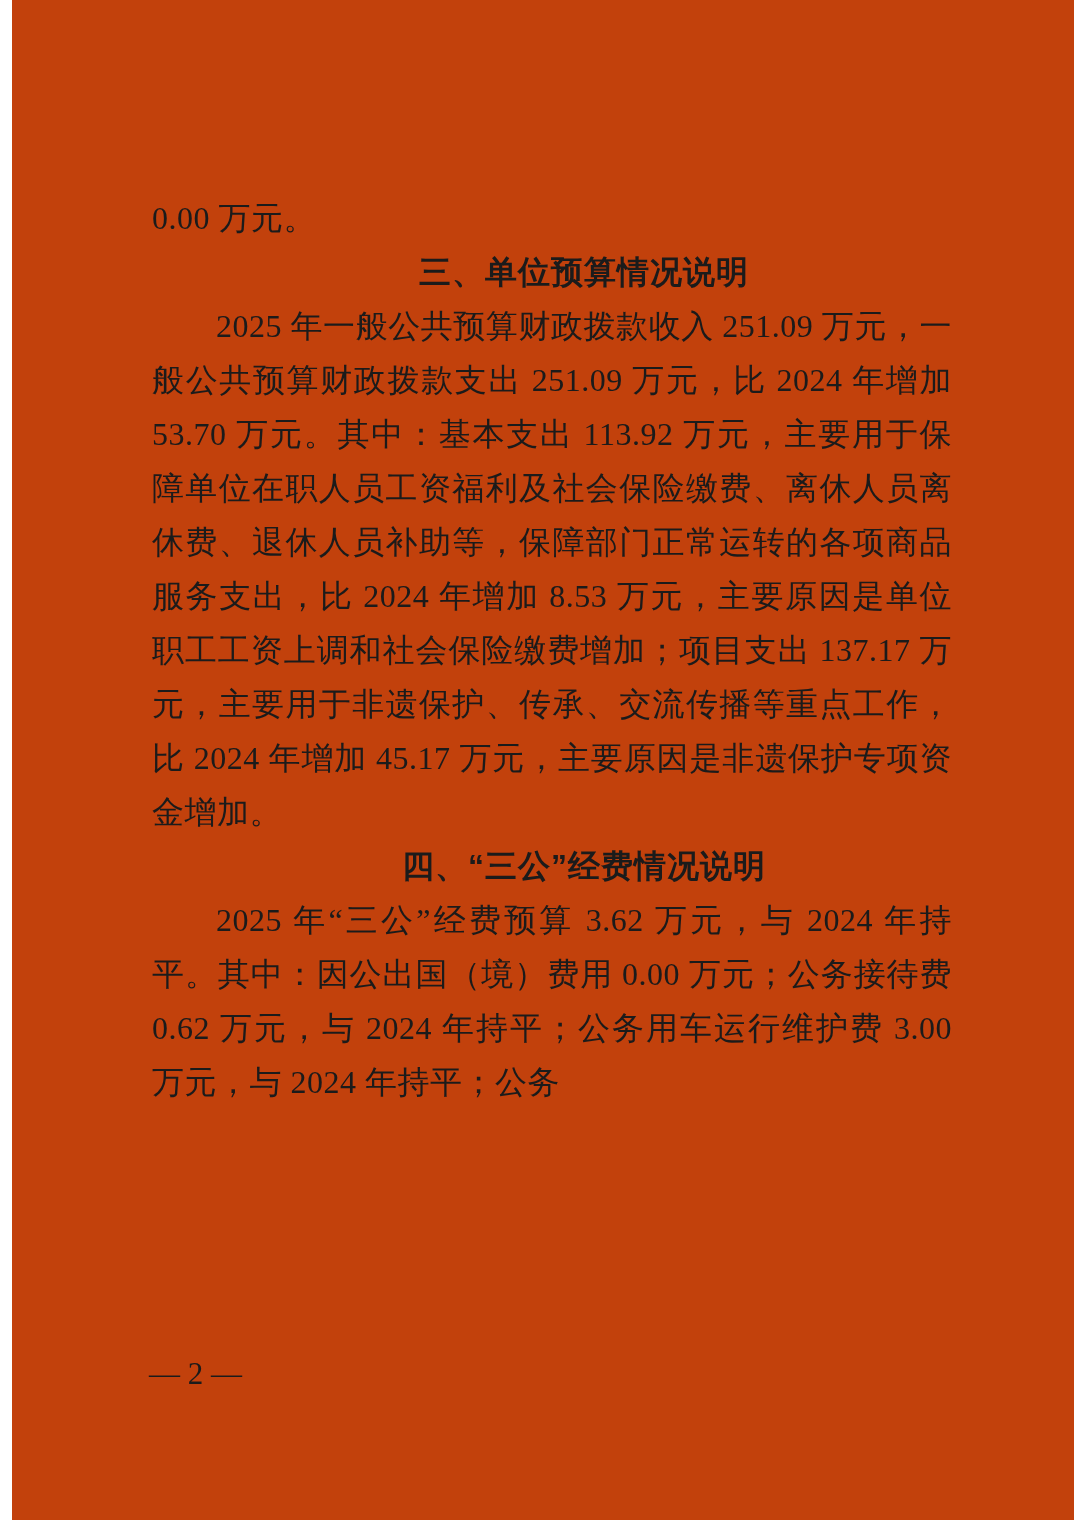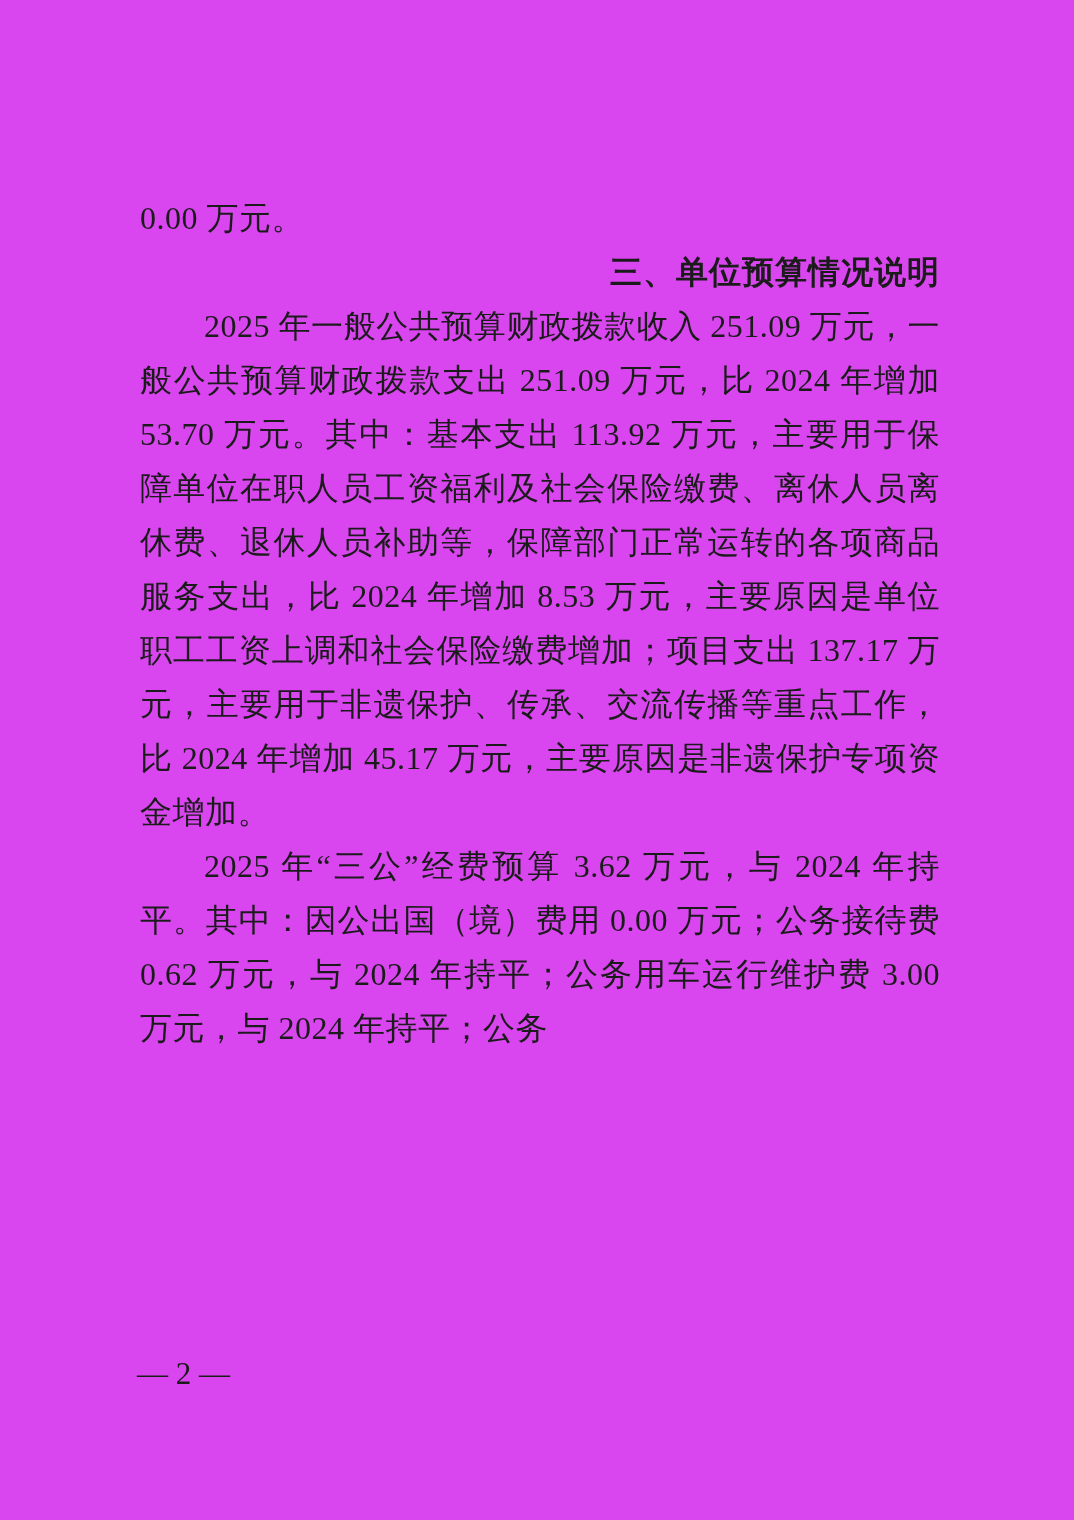--- a/index.html
+++ b/index.html
@@ -8,21 +8,22 @@
     height: 1520px;
     background: #ffffff;
     position: relative;
     overflow: hidden;
     font-family: "Liberation Serif", "DejaVu Serif", serif;
     color: #1b1b1b;
   }
   .page {
     position: absolute;
     inset: 0;
-    background: #d946ef;
+    background: #c2410c;
+    margin-left: 12px;
   }
   .content {
     position: absolute;
     left: 140px;
     top: 191px;
     width: 800px;
     font-size: 32px;
     line-height: 54px;
     text-align: justify;
     text-justify: inter-character;
@@ -38,21 +39,21 @@
   .para-lead {
     font-weight: bold;
   }
   .section-heading {
     margin: 0;
     font-size: 32px;
     line-height: 54px;
     font-weight: bold;
     font-family: "Liberation Sans", "DejaVu Sans", sans-serif;
     text-indent: 2em;
-    text-align: right;
+    text-align: center;
     letter-spacing: 1px;
   }
   .footer {
     position: absolute;
     left: 137px;
     top: 1347px;
     font-size: 31px;
     line-height: 54px;
     color: #1b1b1b;
   }
@@ -65,20 +66,21 @@
   <main class="content">
 
     <p class="para continuation"><span>0.00 万元。</span></p>
 
 
     <h2 class="section-heading">三、单位预算情况说明</h2>
 
     <p class="para"><span>2025 年一般公共预算财政拨款收入 251.09 万元，一般公共预算财政拨款支出 251.09 万元，比 2024 年增加 53.70 万元。其中：基本支出 113.92 万元，主要用于保障单位在职人员工资福利及社会保险缴费、离休人员离休费、退休人员补助等，保障部门正常运转的各项商品服务支出，比 2024 年增加 8.53 万元，主要原因是单位职工工资上调和社会保险缴费增加；项目支出 137.17 万元，主要用于非遗保护、传承、交流传播等重点工作，比 2024 年增加 45.17 万元，主要原因是非遗保护专项资金增加。</span></p>
 
 
+    <h2 class="section-heading">四、“三公”经费情况说明</h2>
 
     <p class="para"><span>2025 年“三公”经费预算 3.62 万元，与 2024 年持平。其中：因公出国（境）费用 0.00 万元；公务接待费 0.62 万元，与 2024 年持平；公务用车运行维护费 3.00 万元，与 2024 年持平；公务</span></p>
 
   </main>
 
   <footer class="footer">
     <span>— 2 —</span>
   </footer>
 
 </div>

